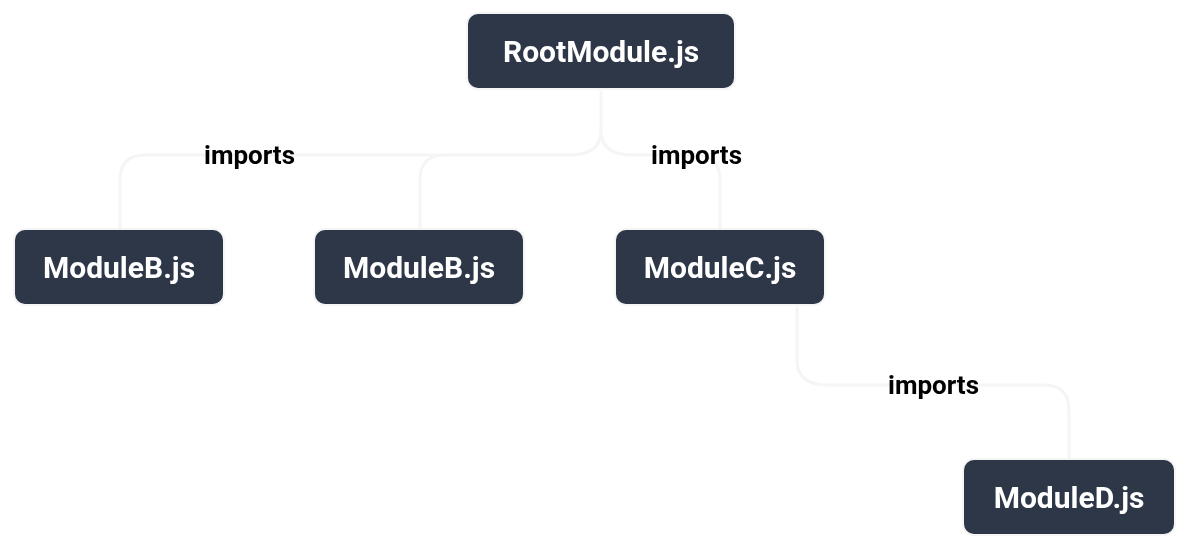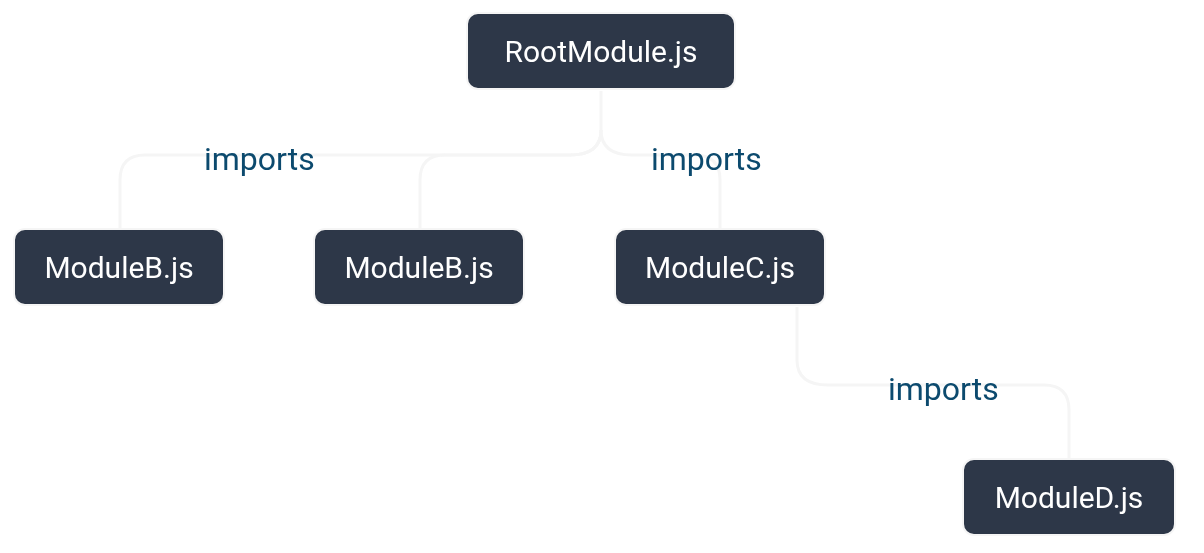--- a/index.html
+++ b/index.html
@@ -14,33 +14,33 @@
       position: relative;
       font-family: -apple-system, BlinkMacSystemFont, "Segoe UI", Roboto, sans-serif;
     }
     .node {
       position: absolute;
       background: #2d3748;
       border: 2px solid #f5f5f5;
       border-radius: 12px;
       color: #ffffff;
       font-size: 30px;
-      font-weight: 400;
+      font-weight: 700;
       padding: 20px 30px;
       display: flex;
       align-items: center;
       justify-content: center;
       white-space: nowrap;
     }
     .edge-label {
       position: absolute;
       background: transparent;
-      color: #0c4a6e;
-      font-size: 32px;
-      font-weight: 400;
+      color: #000000;
+      font-size: 26px;
+      font-weight: 700;
       padding: 2px 8px;
     }
     svg.connector {
       position: absolute;
       top: 0;
       left: 0;
       width: 1204px;
       height: 553px;
       pointer-events: none;
     }

